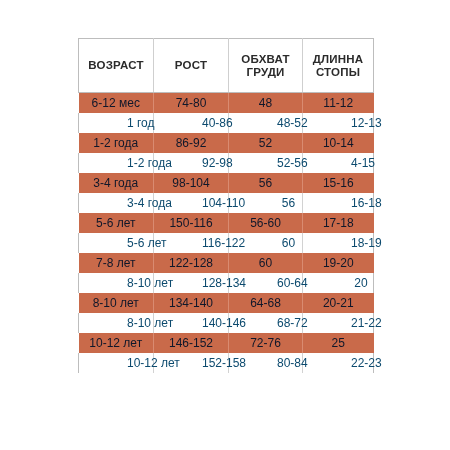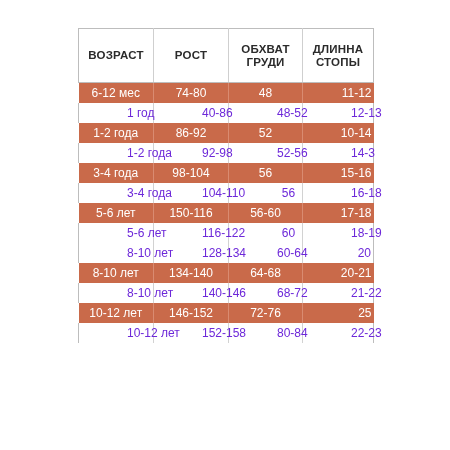--- a/index.html
+++ b/index.html
@@ -17,21 +17,21 @@
   #page-root {
     position: relative;
     width: 450px;
     height: 450px;
     background: #ffffff;
   }
 
   .size-table-wrap {
     position: absolute;
     left: 78px;
-    top: 28px;
+    top: 38px;
     width: 295px;
   }
 
   table.size-table {
     width: 295px;
     border-collapse: collapse;
     table-layout: fixed;
     background: #ffffff;
   }
 
@@ -70,37 +70,36 @@
     font-size: 12px;
     text-align: center;
     vertical-align: middle;
     padding: 0 2px;
     box-sizing: border-box;
     white-space: nowrap;
     border-right: 1px solid #cfcfcf;
   }
   tbody td:last-child {
     border-right: none;
-    text-align: right;
   }
 
   tbody tr.row-plain td {
     background: #ffffff;
-    color: #6d28d9;
+    color: #0c4a6e;
     border-right-color: #d2d2d2;
     padding-left: 48px;
   }
   tbody tr.row-plain {
     border-left: 1px solid #bdbdbd;
     border-right: 1px solid #bdbdbd;
   }
 
   tbody tr.row-accent td {
     background: #c96a4a;
-    color: #ffffff;
+    color: #0f172a;
     border-right-color: #d98b71;
   }
 
   tbody tr.row-plain td:first-child {
     border-left: 1px solid #bdbdbd;
   }
   tbody tr.row-plain td:last-child {
     border-right: 1px solid #bdbdbd;
     margin-left: 44px;
   }
@@ -148,21 +147,21 @@
           <tr class="row-accent">
             <td>1-2 года</td>
             <td>86-92</td>
             <td>52</td>
             <td>10-14</td>
           </tr>
           <tr class="row-plain">
             <td>1-2 года</td>
             <td>92-98</td>
             <td>52-56</td>
-            <td>14-3</td>
+            <td>4-15</td>
           </tr>
           <tr class="row-accent">
             <td>3-4 года</td>
             <td>98-104</td>
             <td>56</td>
             <td>15-16</td>
           </tr>
           <tr class="row-plain">
             <td>3-4 года</td>
             <td>104-110</td>
@@ -174,20 +173,26 @@
             <td>150-116</td>
             <td>56-60</td>
             <td>17-18</td>
           </tr>
           <tr class="row-plain">
             <td>5-6 лет</td>
             <td>116-122</td>
             <td>60</td>
             <td>18-19</td>
           </tr>
+          <tr class="row-accent">
+            <td>7-8 лет</td>
+            <td>122-128</td>
+            <td>60</td>
+            <td>19-20</td>
+          </tr>
           <tr class="row-plain">
             <td>8-10 лет</td>
             <td>128-134</td>
             <td>60-64</td>
             <td>20</td>
           </tr>
           <tr class="row-accent">
             <td>8-10 лет</td>
             <td>134-140</td>
             <td>64-68</td>

